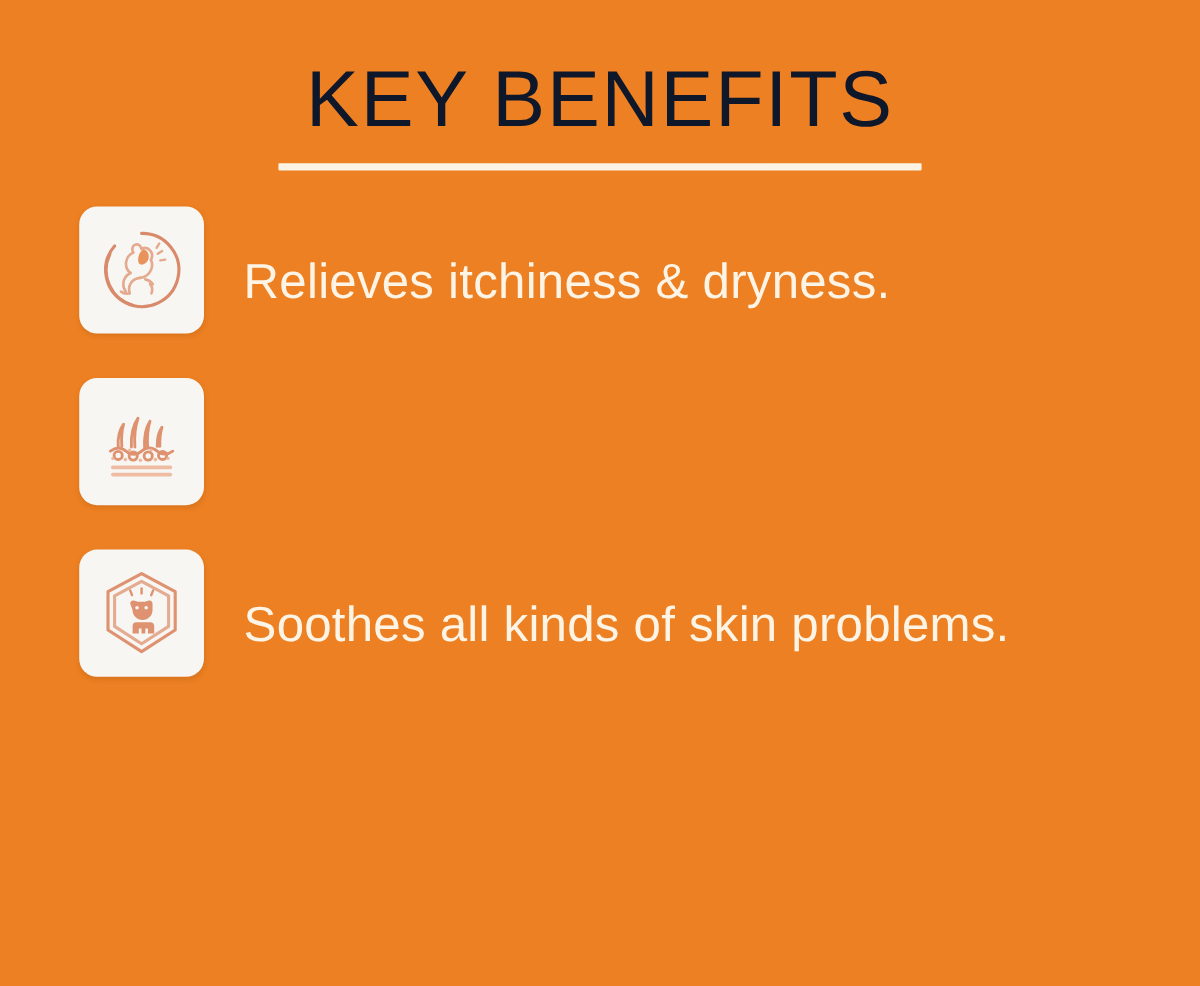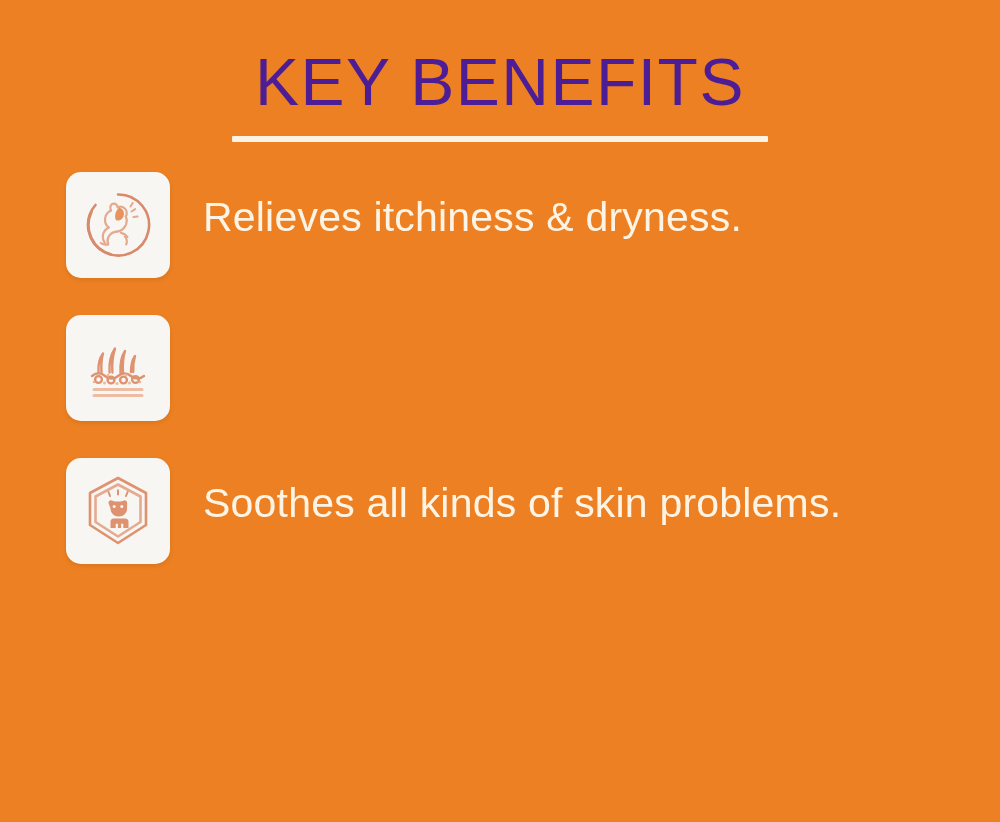--- a/index.html
+++ b/index.html
@@ -27,21 +27,21 @@
     left: 0;
     top: 44px;
     width: 1000px;
     text-align: center;
   }
   .title {
     font-size: 66px;
     line-height: 76px;
     letter-spacing: 1.5px;
     font-weight: 400;
-    color: #4c1d95;
+    color: #0f172a;
     margin: 0;
     padding: 0;
     white-space: nowrap;
   }
   .title-underline {
     width: 536px;
     height: 6px;
     background: #FCF3E4;
     margin: 16px auto 0 auto;
     border-radius: 1px;
@@ -49,21 +49,21 @@
 
   
   .benefits {
     position: absolute;
     left: 66px;
     top: 172px;
     width: 920px;
   }
   .benefit-row {
     display: flex;
-    align-items: flex-start;
+    align-items: center;
     margin-bottom: 37px;
   }
   .benefit-row:last-child { margin-bottom: 0; }
 
   .icon-tile {
     flex: 0 0 auto;
     width: 104px;
     height: 106px;
     background: #F7F6F3;
     border-radius: 15px;

